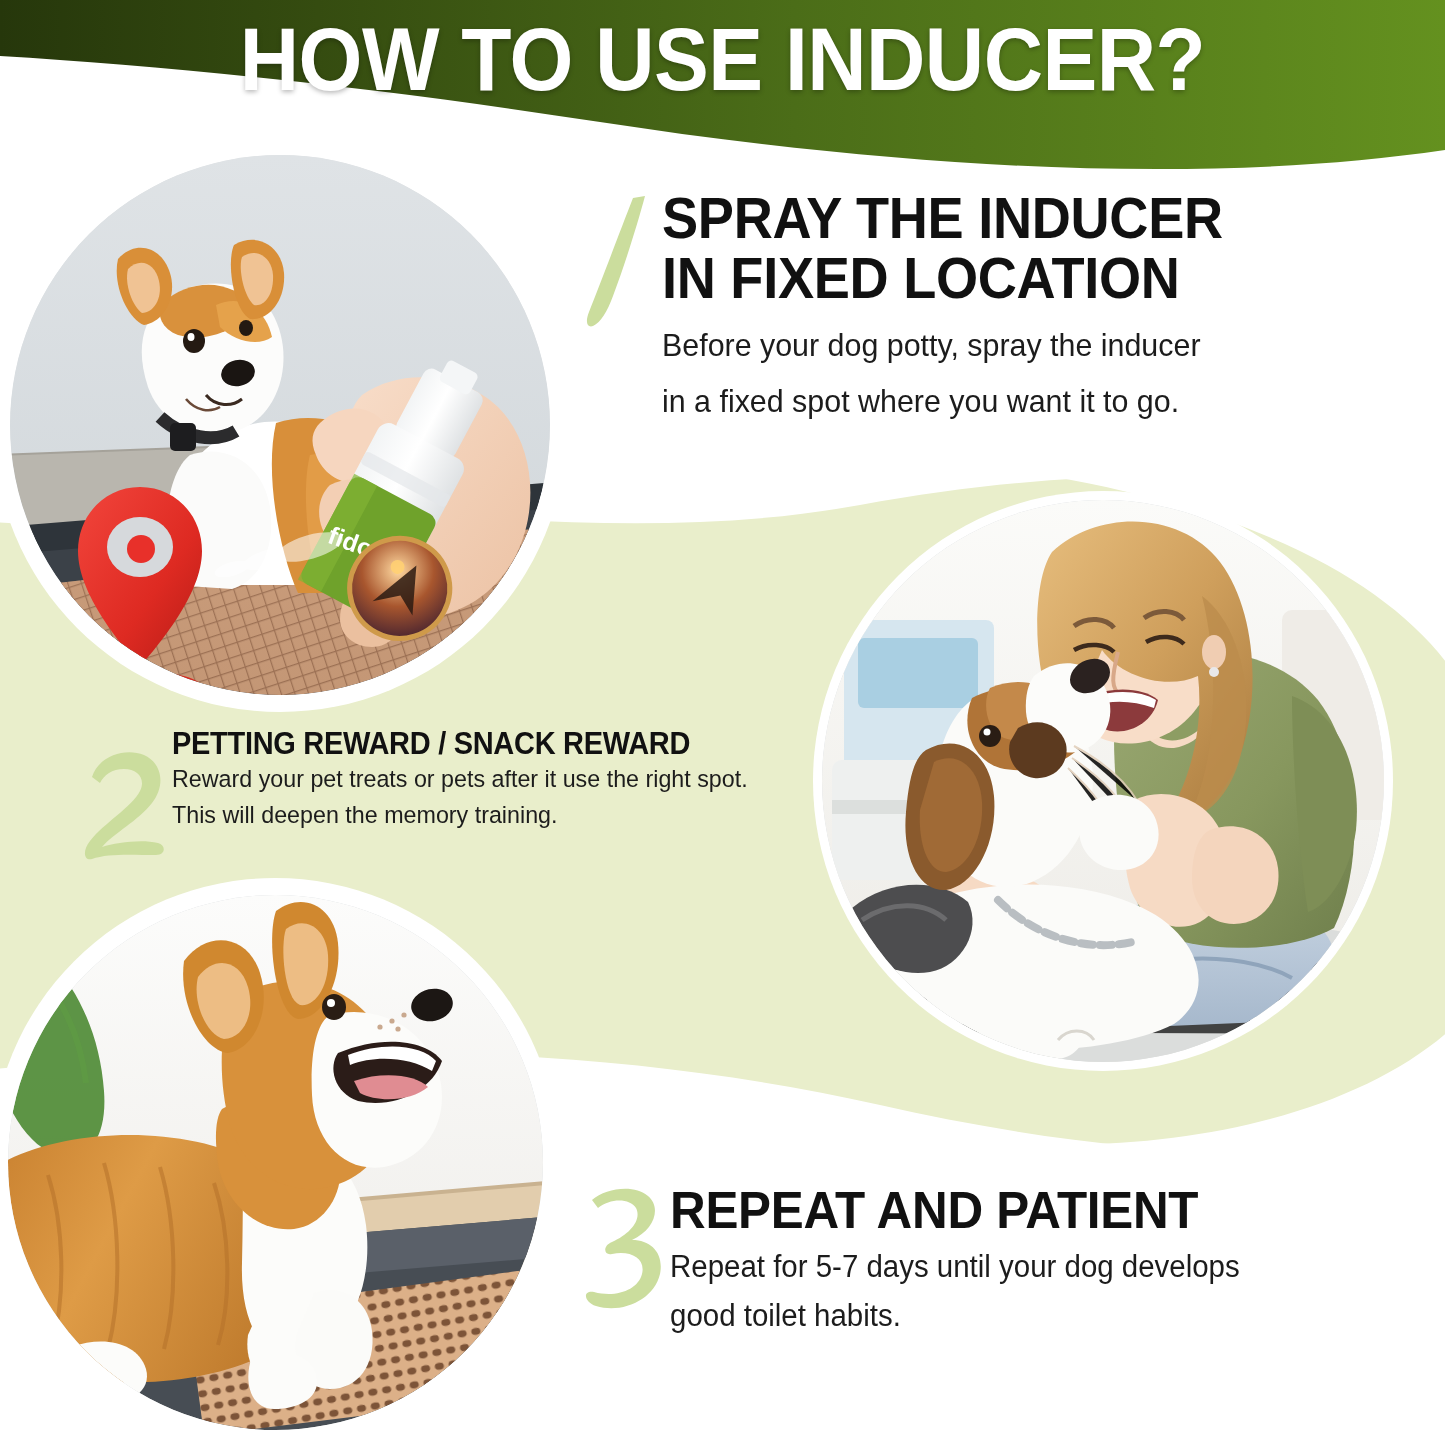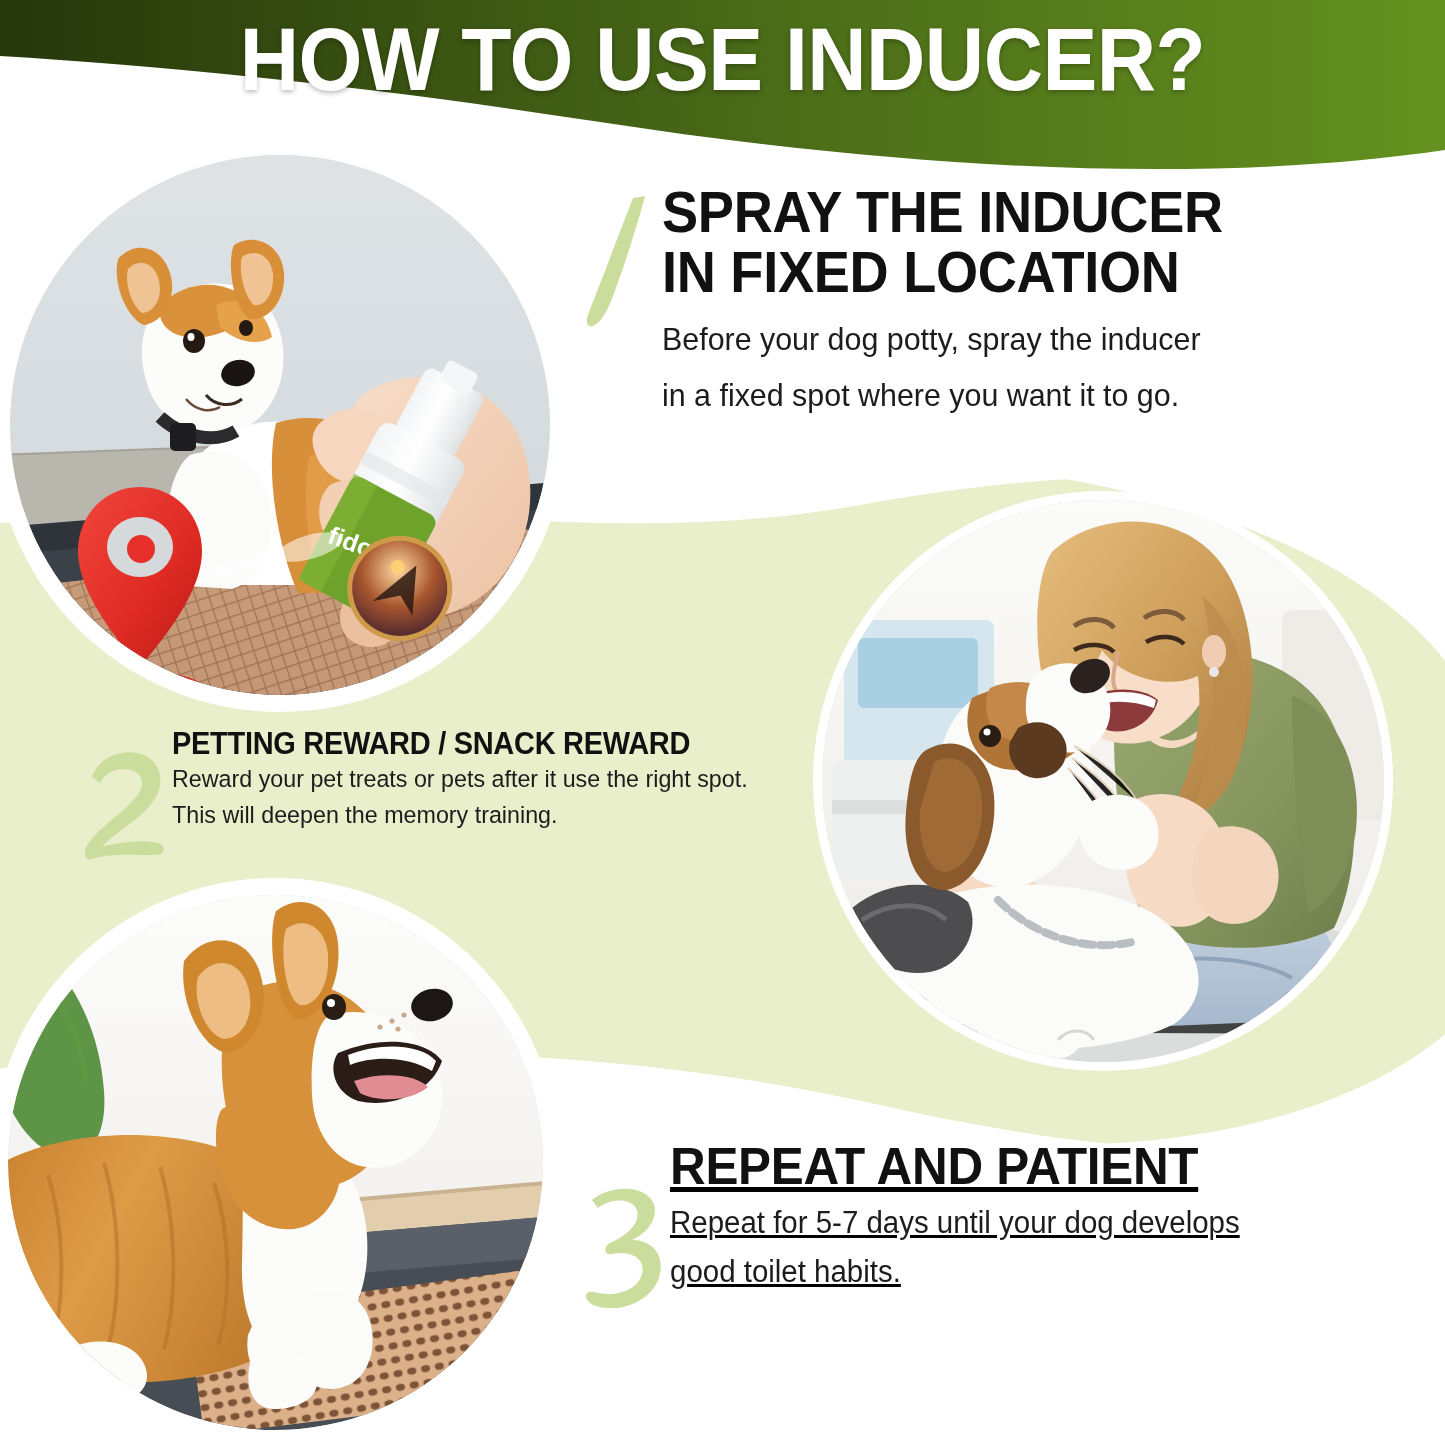--- a/index.html
+++ b/index.html
@@ -66,31 +66,31 @@
   }
   .step-body {
     font-family:"Liberation Sans", sans-serif;
     color:#1c1c1c;
     line-height:1.25;
     transform:scaleX(0.95);
     transform-origin:0 50%;
   }
 
   
-  #step1 { left:662px; top:182px; width:700px; }
+  #step1 { left:662px; top:188px; width:700px; }
   #step1 .step-title { font-size:57px; }
   #step1 .step-body  { font-size:32px; margin-top:16px; }
 
   
   #step2 { left:172px; top:727px; width:640px; }
   #step2 .step-title { font-size:30.5px; }
   #step2 .step-body  { font-size:24.5px; margin-top:5px; }
 
   
-  #step3 { left:670px; top:1139px; width:740px;text-decoration:underline; }
+  #step3 { left:670px; top:1183px; width:740px; }
   #step3 .step-title { font-size:52px; }
   #step3 .step-body  { font-size:31px; margin-top:10px; }
 
   
   .numeral { position:absolute; pointer-events:none; }
   #numeral1 { left:575px; top:186px; }
   #numeral2 { left:74px;  top:743px; }
   #numeral3 { left:572px; top:1182px; }
 </style>
 </head>

